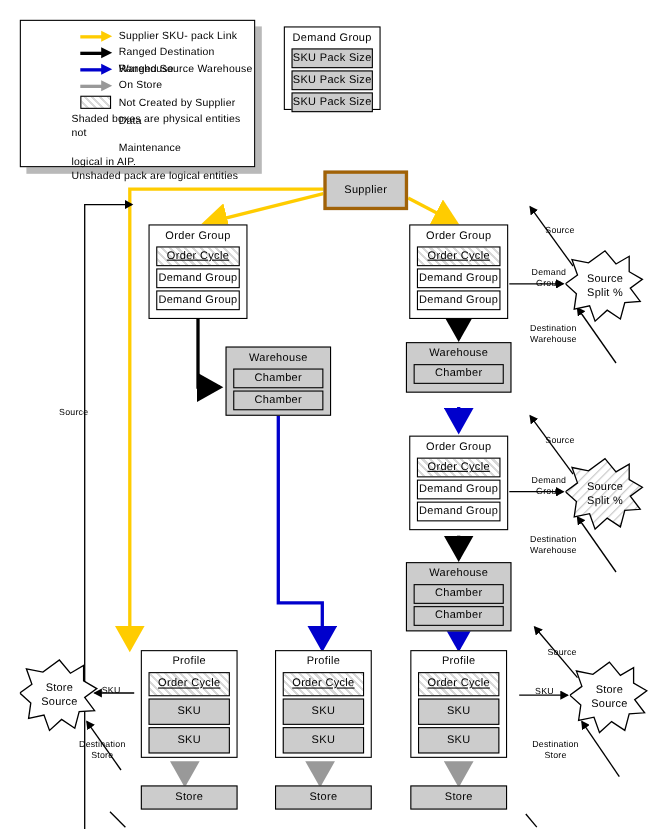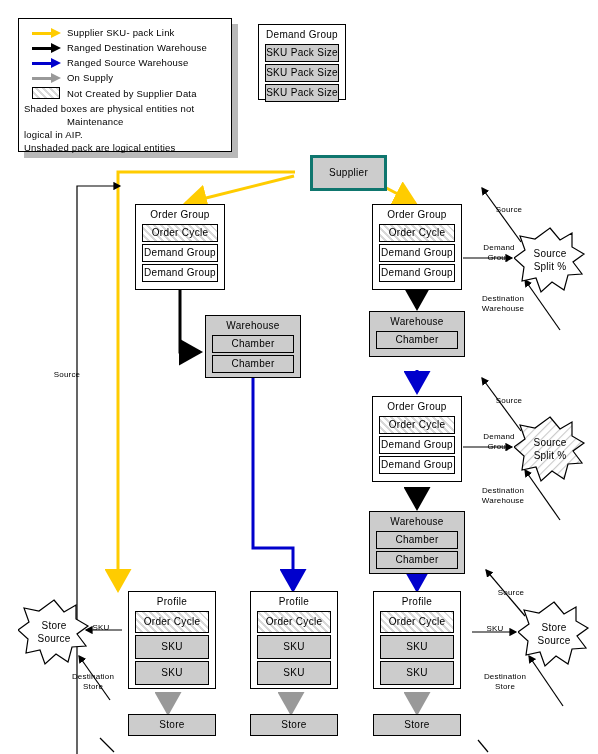--- a/index.html
+++ b/index.html
@@ -2,32 +2,33 @@
 <html><head>
 <meta charset="utf-8">
 <style>
   html,body{margin:0;padding:0;background:#ffffff;}
   #stage{position:relative;width:598px;height:754px;background:#ffffff;
          font-family:"Liberation Sans",sans-serif;overflow:hidden;}
   svg#wires{position:absolute;left:0;top:0;width:598px;height:754px;}
 
   
   .ent{position:absolute;box-sizing:border-box;border:1px solid #000;background:#fff;}
-  .ent.thick{border:3px solid #0f766e;margin-left:16px;}
+  .ent.thick{border:3px solid #a16207;}
   .ent.shaded{background:#cccccc;}
   .ent .ttl{text-align:center;font-size:10px;color:#000;line-height:14px;
             padding-top:3px;letter-spacing:.3px;}
   .sub{box-sizing:border-box;border:1px solid #000;background:#fff;
        font-size:10px;text-align:center;line-height:16px;height:18px;
        margin:2px 6px;letter-spacing:.3px;}
   .sub.shaded{background:#cccccc;}
   .sub.hatch{
     background-color:#ffffff;
     background-image:repeating-linear-gradient(45deg,
       #ffffff 0 3px,#d8d8d8 3px 5px);
+    text-decoration:underline;
   }
   .onlybox{font-size:10px;text-align:center;letter-spacing:.3px;}
 
   
   #legend{position:absolute;left:18px;top:18px;width:220px;height:140px;}
   #legend .shadow{position:absolute;left:6px;top:6px;width:214px;height:134px;
                   background:#b9b9b9;}
   #legend .panel{position:absolute;left:0;top:0;width:214px;height:134px;
                  background:#fff;border:1px solid #000;box-sizing:border-box;}
   #legend .row{position:relative;height:15px;font-size:9.5px;color:#000;
@@ -119,21 +120,21 @@
 
     <path d="M122,630 L86,630" fill="none" stroke="#000" stroke-width="1.2" marker-end="url(#ahKs)"></path>
     <path d="M110,700 L79,656" fill="none" stroke="#000" stroke-width="1.2" marker-end="url(#ahKs)"></path>
     <path d="M114,752 L100,738" fill="none" stroke="#000" stroke-width="1.2"></path>
     <path d="M488,752 L478,740" fill="none" stroke="#000" stroke-width="1.2"></path>
   </svg>
 
   <div id="legend">
     <div class="shadow"></div>
     <div class="panel">
-      <div style="padding:6px 0 0 0;">
+      <div style="padding:6px 0 0 0;margin-left:41px;">
         <div class="row">
           <span class="lgarrow">
             <span class="shaft" style="background:#FFCC00"></span>
             <span class="head" style="border-left:10px solid #FFCC00"></span>
           </span>
           <span>Supplier SKU- pack Link</span>
         </div>
         <div class="row">
           <span class="lgarrow">
             <span class="shaft" style="background:#000000"></span>
@@ -146,21 +147,21 @@
             <span class="shaft" style="background:#0000CC"></span>
             <span class="head" style="border-left:10px solid #0000CC"></span>
           </span>
           <span>Ranged Source Warehouse</span>
         </div>
         <div class="row">
           <span class="lgarrow">
             <span class="shaft" style="background:#999999"></span>
             <span class="head" style="border-left:10px solid #999999"></span>
           </span>
-          <span>On Supply</span>
+          <span>On Store</span>
         </div>
         <div class="row" style="height:17px;line-height:17px;">
           <span class="lgswatch"></span>
           <span>Not Created by Supplier Data</span>
         </div>
         <div class="note">Shaded boxes are physical entities not</div>
         <div class="note" style="padding-left:48px;">Maintenance</div>
         <div class="note">logical in AIP.</div>
         <div class="note">Unshaded pack are logical entities</div>
       </div>

